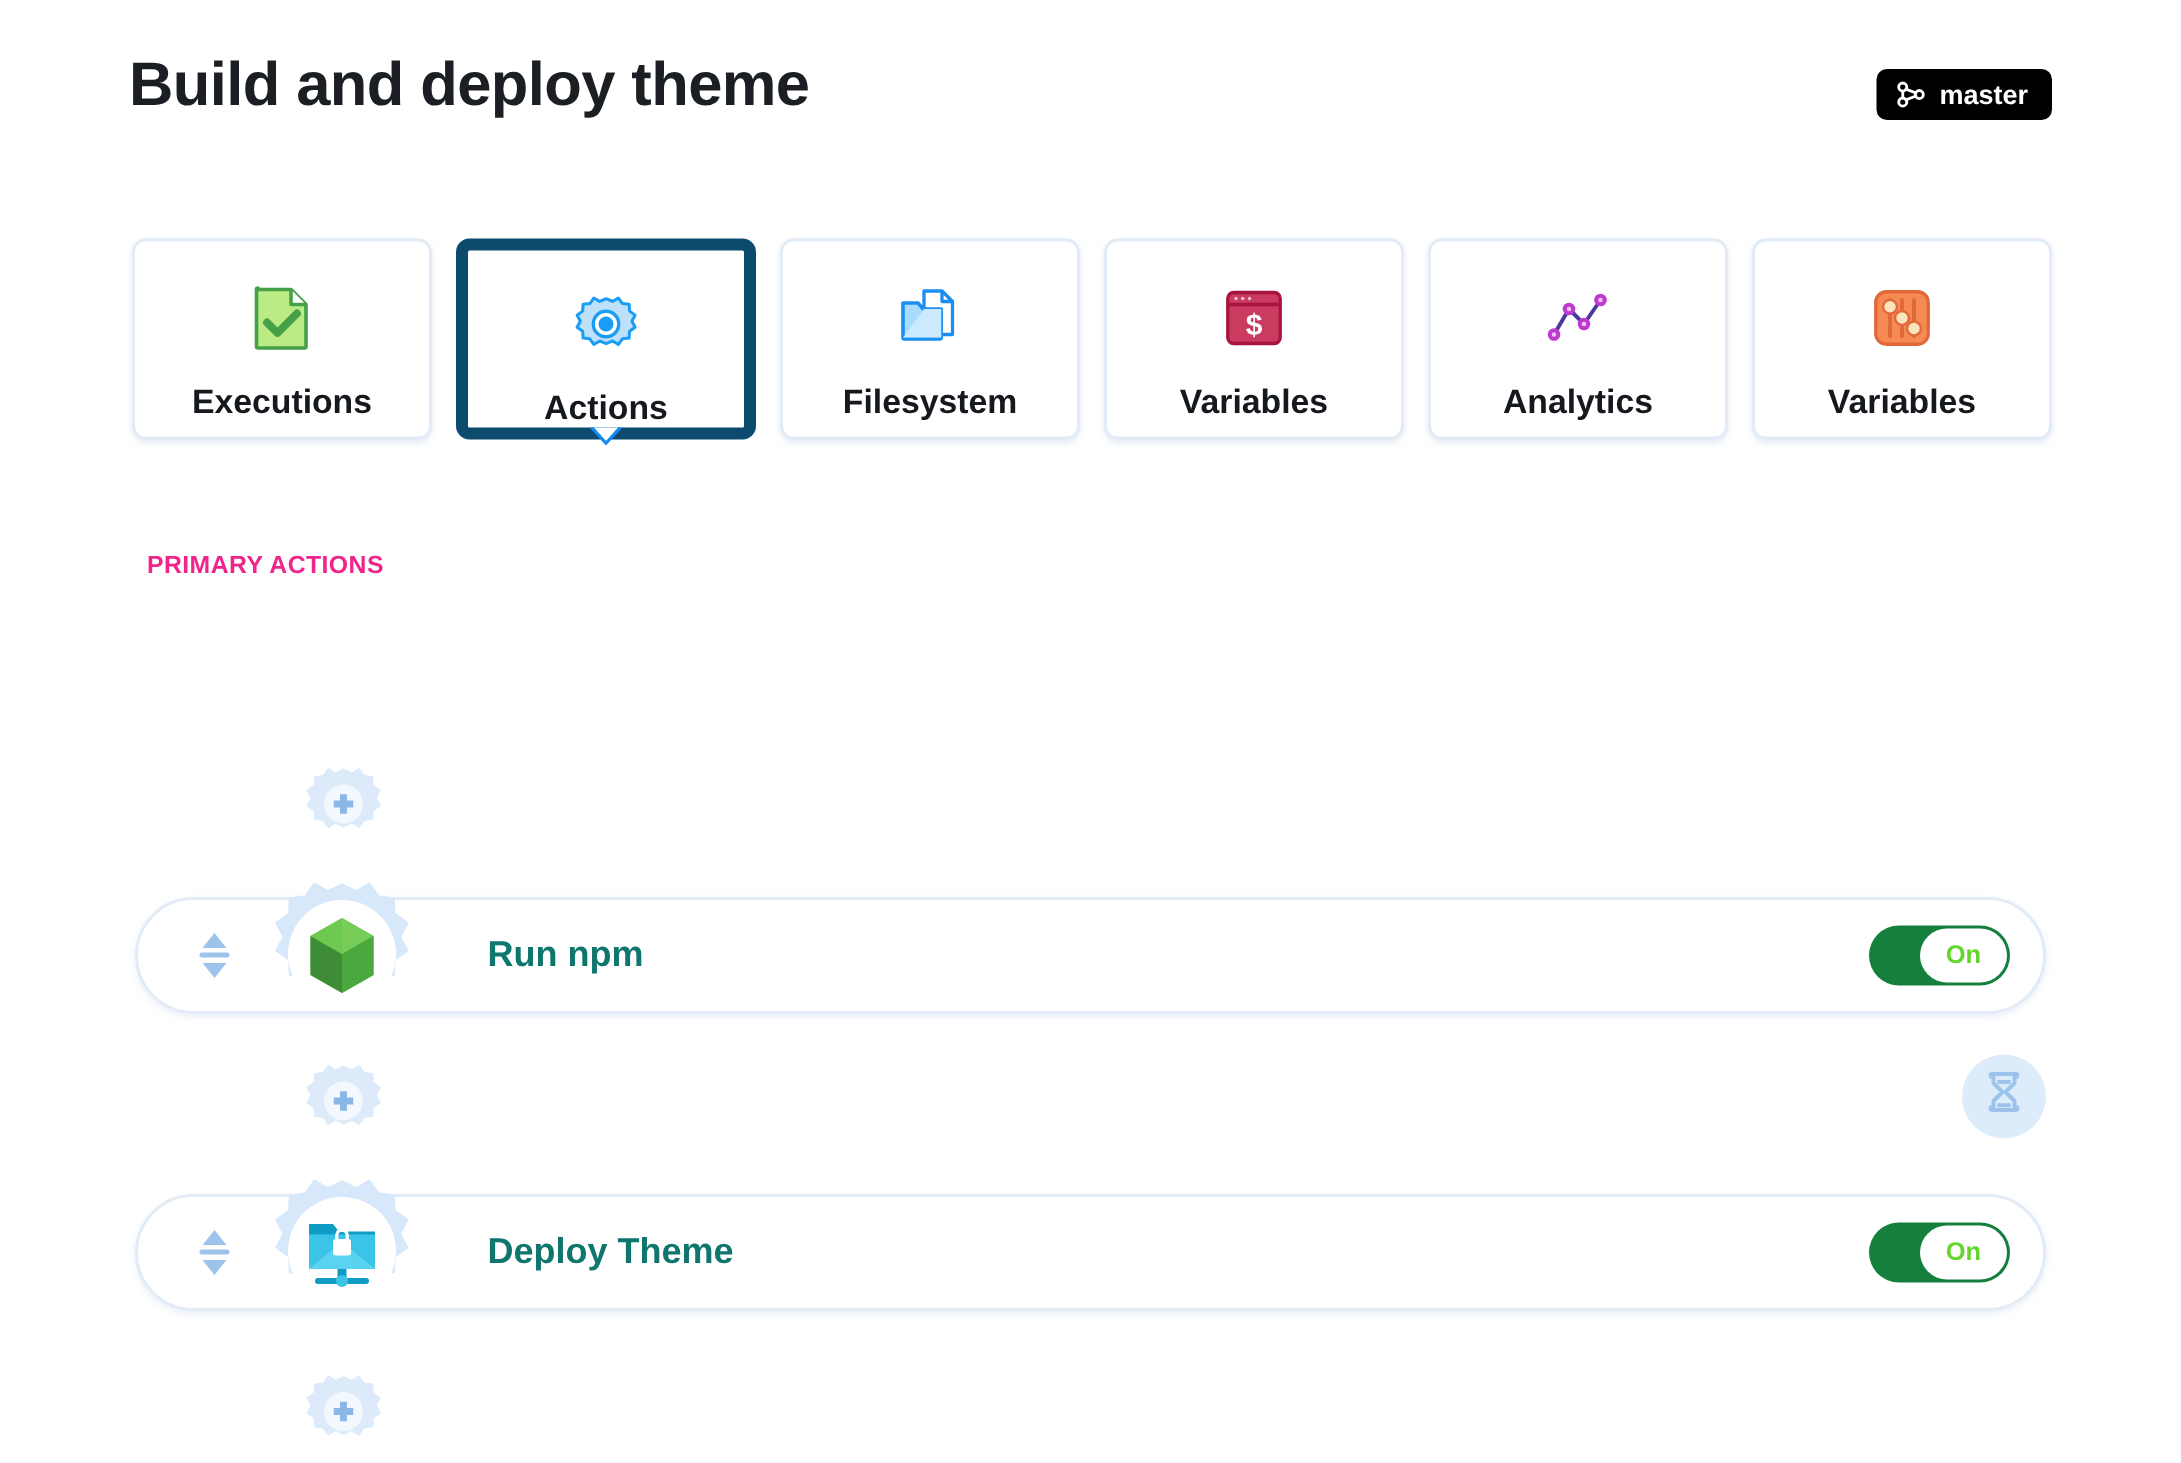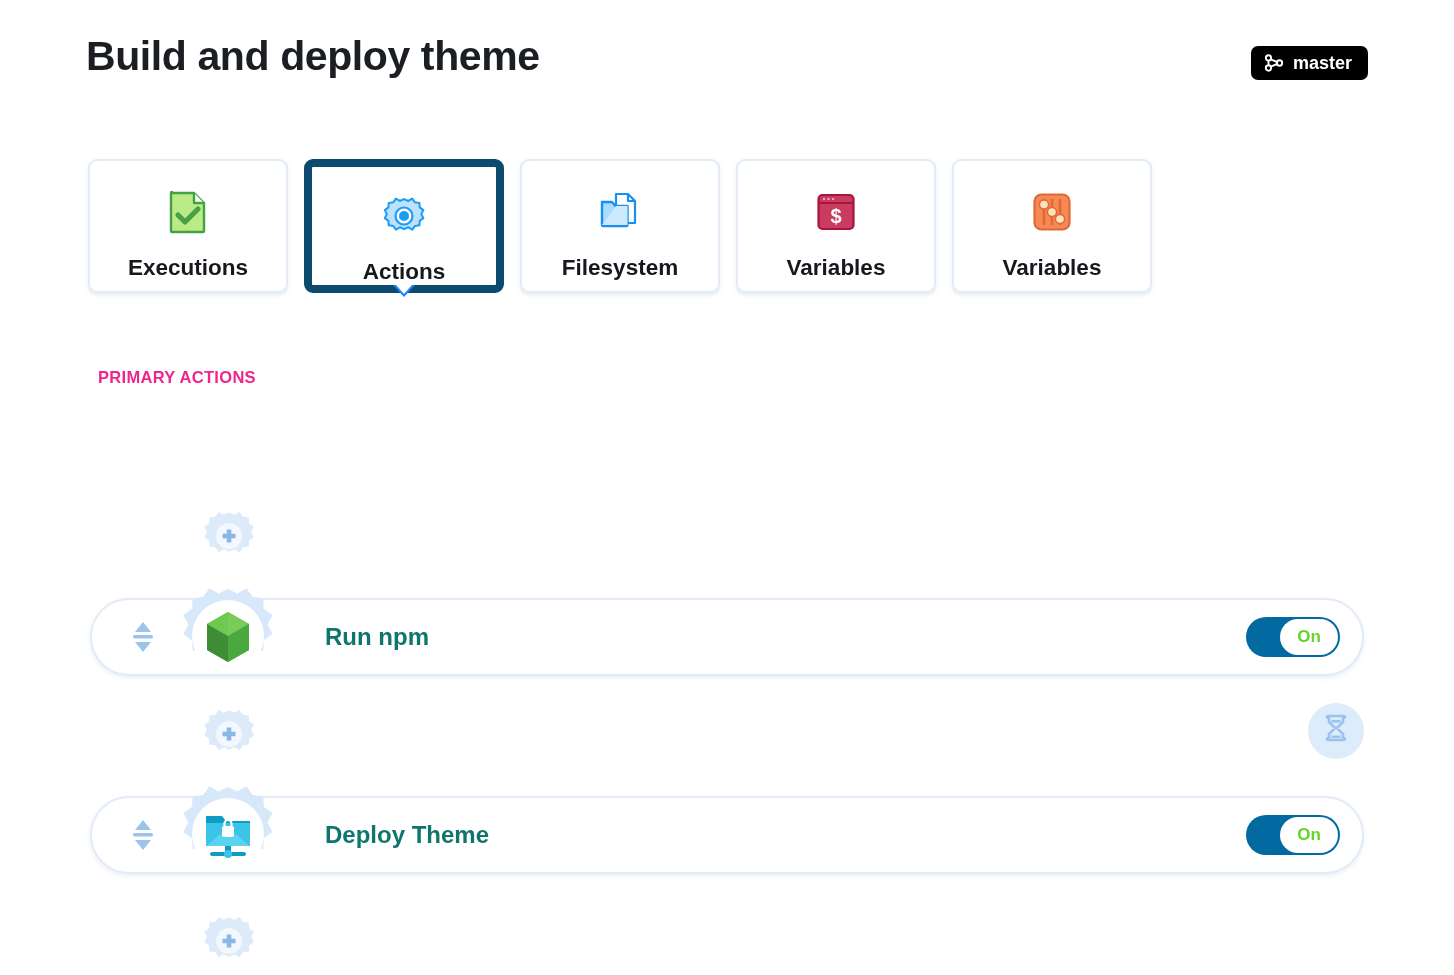--- a/index.html
+++ b/index.html
@@ -169,21 +169,21 @@
     font-weight: bold;
     color: #0f766e;
     white-space: nowrap;
   }
   .toggle {
     position: absolute;
     right: 22px; top: 50%;
     transform: translateY(-50%);
     width: 94px; height: 40px;
     border-radius: 20px;
-    background: #0369a1;
+    background: #15803d;
     cursor: pointer;
   }
   .toggle .knob {
     position: absolute;
     right: 2px; top: 2px;
     width: 58px; height: 36px;
     border-radius: 18px;
     background: #ffffff;
     display: flex;
     align-items: center;
@@ -291,20 +291,36 @@
           <path d="M2.5 11 h35" stroke="#a8143f" stroke-width="2.2"></path>
           <circle cx="8" cy="7" r="1.1" fill="#f6c3ce"></circle>
           <circle cx="12.5" cy="7" r="1.1" fill="#f6c3ce"></circle>
           <circle cx="17" cy="7" r="1.1" fill="#f6c3ce"></circle>
           <text x="20" y="31" text-anchor="middle" font-family="'Liberation Sans',sans-serif" font-size="20" font-weight="bold" fill="#ffffff">$</text>
         </svg>
       </div>
       <div class="tab-label">Variables</div>
     </div>
 
+    <div class="tab">
+      <div class="tab-icon">
+        <svg width="44" height="40" viewBox="0 0 44 40">
+          <path d="M6 31 L16 14 L26 24 L37 8" fill="none" stroke="#4a3a9e" stroke-width="2.6" stroke-linecap="round" stroke-linejoin="round"></path>
+          <circle cx="6" cy="31" r="4.2" fill="#c03ad0"></circle>
+          <circle cx="16" cy="14" r="4.2" fill="#c03ad0"></circle>
+          <circle cx="26" cy="24" r="4.2" fill="#c03ad0"></circle>
+          <circle cx="37" cy="8" r="4.2" fill="#c03ad0"></circle>
+          <circle cx="6" cy="31" r="1.5" fill="#f0c7f5"></circle>
+          <circle cx="16" cy="14" r="1.5" fill="#f0c7f5"></circle>
+          <circle cx="26" cy="24" r="1.5" fill="#f0c7f5"></circle>
+          <circle cx="37" cy="8" r="1.5" fill="#f0c7f5"></circle>
+        </svg>
+      </div>
+      <div class="tab-label">Analytics</div>
+    </div>
 
     <div class="tab">
       <div class="tab-icon">
         <svg width="40" height="40" viewBox="0 0 40 40">
           <rect x="2.5" y="2.5" width="35" height="35" rx="7" fill="#f58b52" stroke="#e0683a" stroke-width="2.2"></rect>
           <path d="M12 8 v24 M20 8 v24 M28 8 v24" stroke="#e0683a" stroke-width="2.6" stroke-linecap="round"></path>
           <circle cx="12" cy="12.5" r="4.6" fill="#fbe3bc" stroke="#e0683a" stroke-width="1.6"></circle>
           <circle cx="20" cy="20" r="4.6" fill="#fbe3bc" stroke="#e0683a" stroke-width="1.6"></circle>
           <circle cx="28" cy="27" r="4.6" fill="#fbe3bc" stroke="#e0683a" stroke-width="1.6"></circle>
         </svg>

